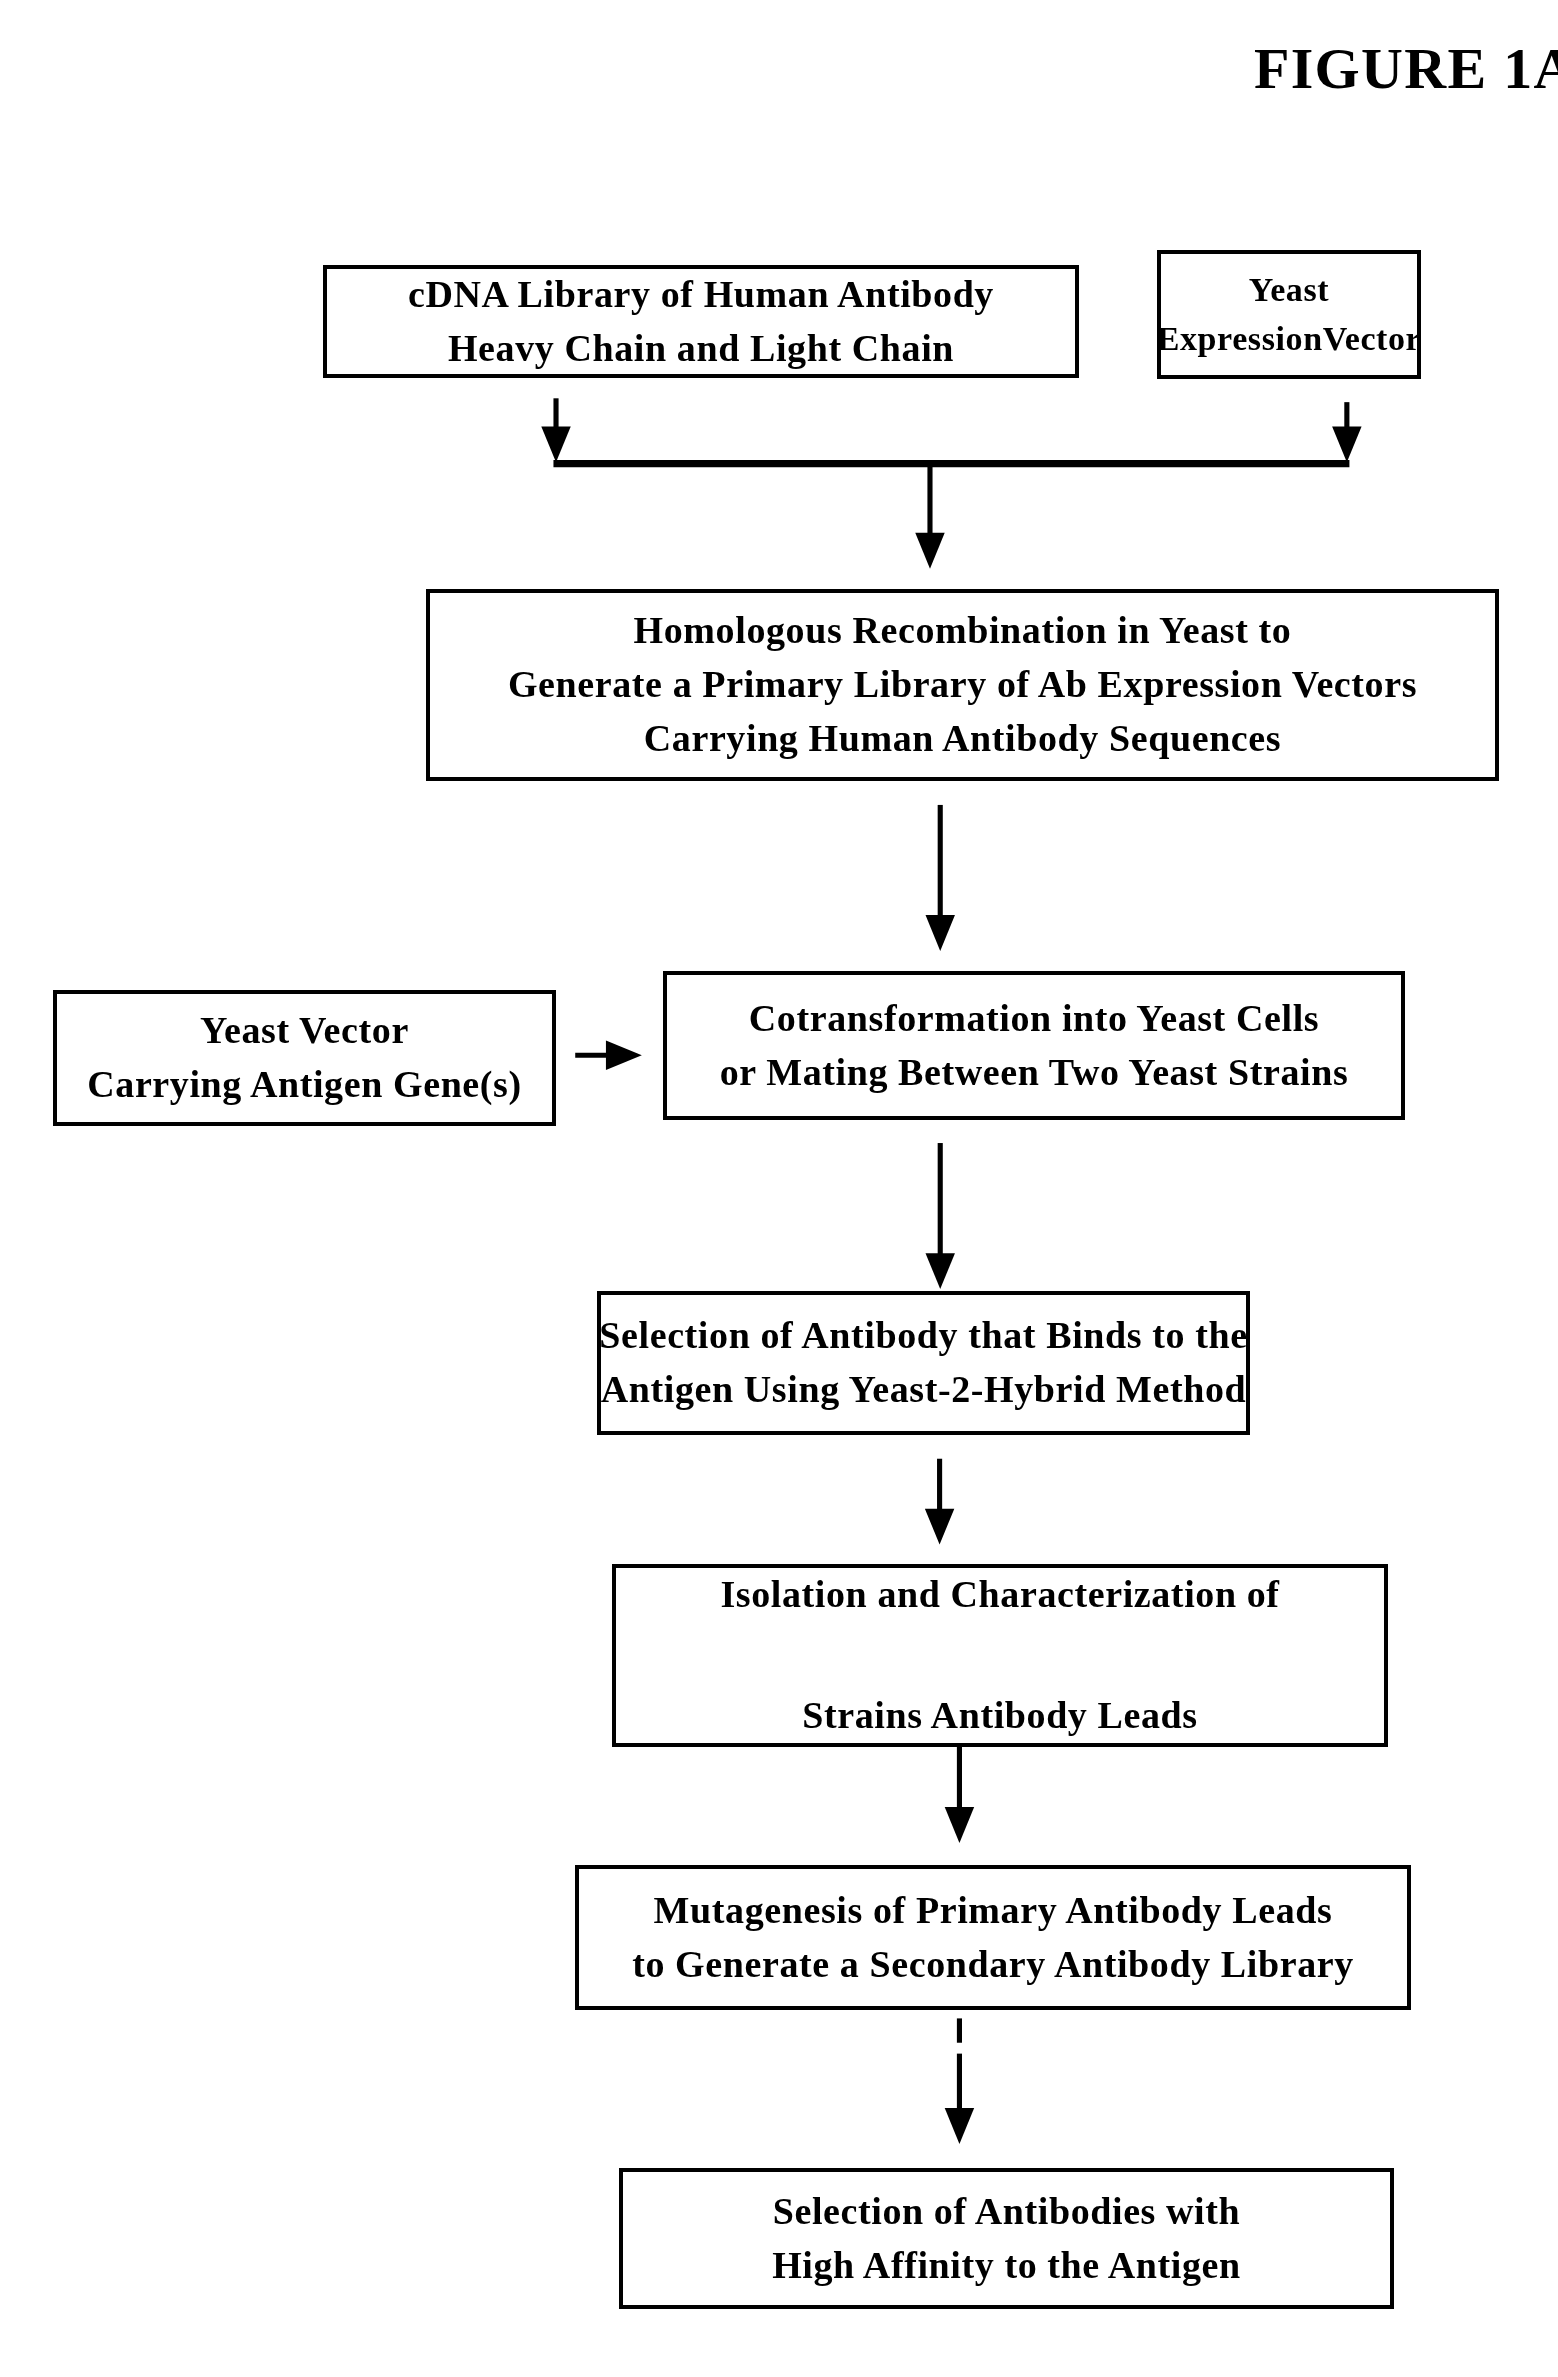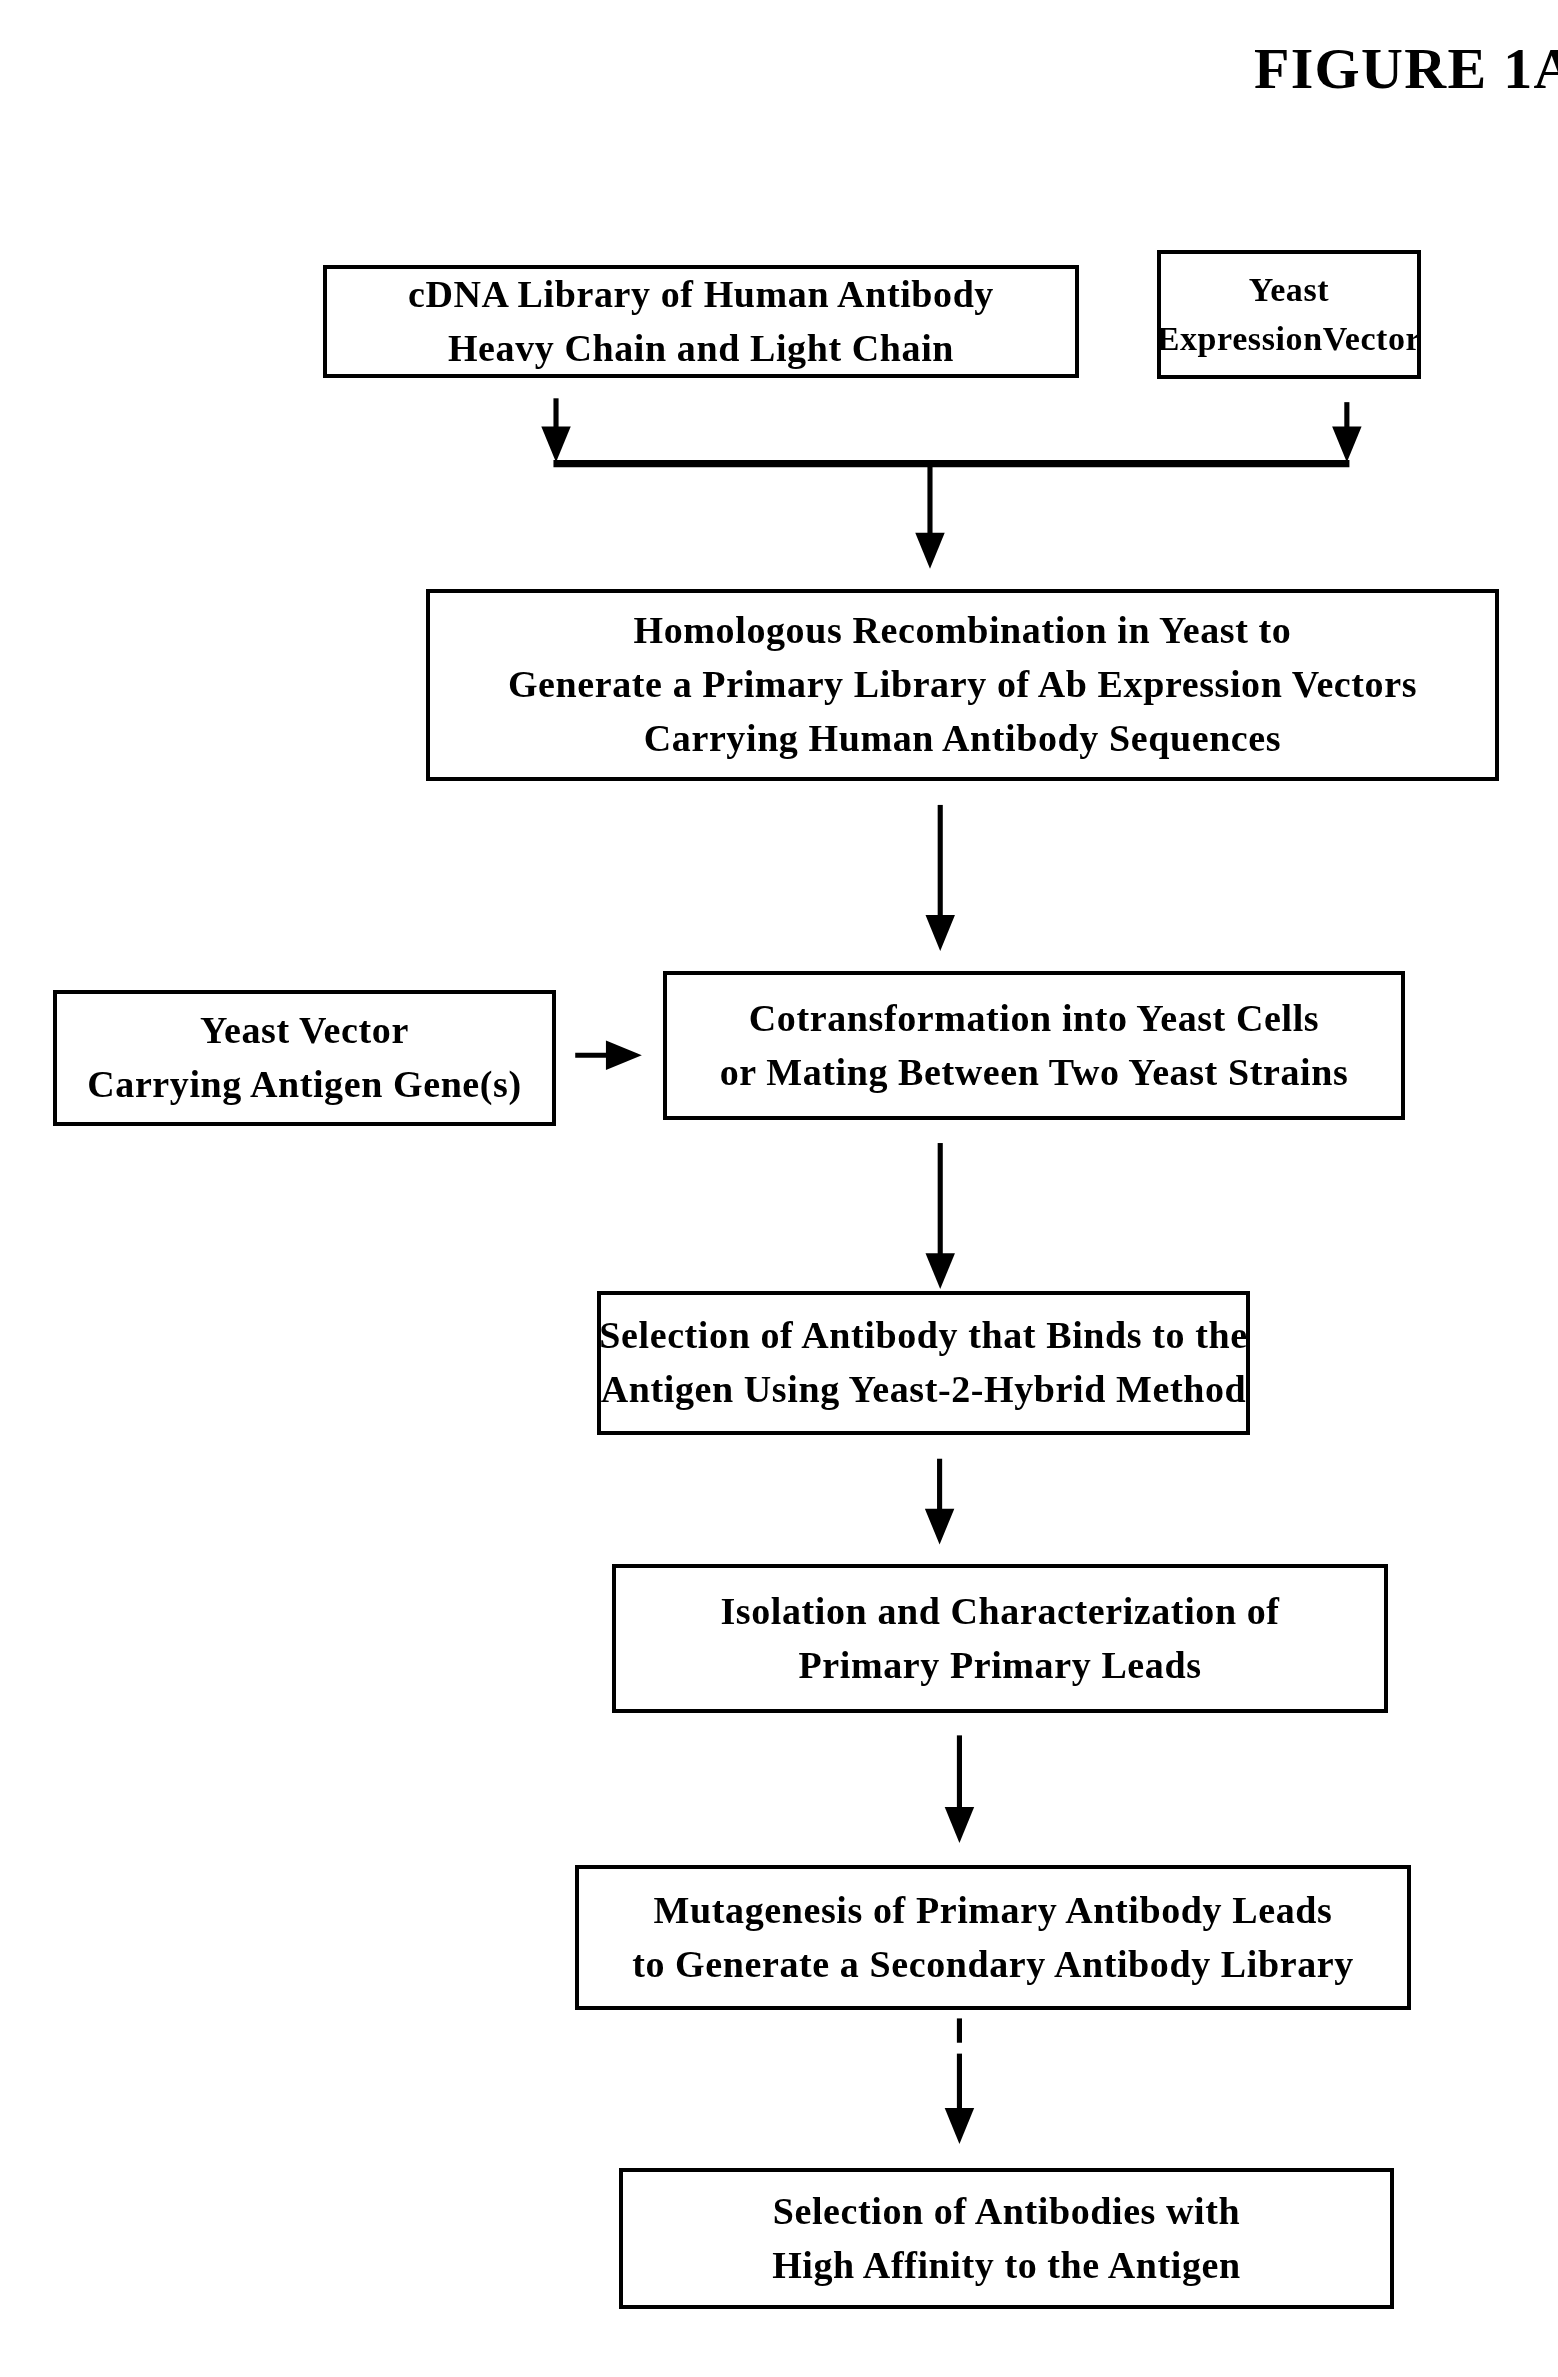--- a/index.html
+++ b/index.html
@@ -48,21 +48,21 @@
     letter-spacing: 0.6px;
   }
   .flow-box .line { white-space: nowrap; }
 
   #box-cdna-library            { left: 323px;  top: 265px;  width: 756px; height: 113px; }
   #box-yeast-expression-vector { left: 1157px; top: 250px;  width: 264px;  height: 129px; font-size: 34px; }
   #box-homologous-recombination{ left: 426px;  top: 589px;  width: 1073px; height: 192px; }
   #box-yeast-vector-antigen    { left: 53px;   top: 990px; width: 503px;  height: 136px; }
   #box-cotransformation        { left: 663px; top: 971px; width: 742px; height: 149px; }
   #box-selection-y2h           { left: 597px;  top: 1291px; width: 653px; height: 144px; }
-  #box-isolation               { left: 612px;  top: 1564px; width: 776px; height: 149px; }
+  #box-isolation               { left: 612px;  top: 1564px; width: 776px; height: 183px; justify-content: space-between; }
   #box-mutagenesis             { left: 575px;  top: 1865px; width: 836px; height: 145px; }
   #box-high-affinity           { left: 619px;  top: 2168px; width: 775px; height: 141px; }
 </style>
 </head>
 <body>
 
 <div id="page">
 
   <svg id="connectors" viewBox="0 0 2434 3712" xmlns="http://www.w3.org/2000/svg">
 
@@ -145,21 +145,21 @@
     <div class="line">or Mating Between Two Yeast Strains</div>
   </div>
 
   <div id="box-selection-y2h" class="flow-box">
     <div class="line">Selection of Antibody that Binds to the</div>
     <div class="line">Antigen Using Yeast-2-Hybrid Method</div>
   </div>
 
   <div id="box-isolation" class="flow-box">
     <div class="line">Isolation and Characterization of</div>
-    <div class="line">Primary Primary Leads</div>
+    <div class="line">Strains Antibody Leads</div>
   </div>
 
   <div id="box-mutagenesis" class="flow-box">
     <div class="line">Mutagenesis of Primary Antibody Leads</div>
     <div class="line">to Generate a Secondary Antibody Library</div>
   </div>
 
   <div id="box-high-affinity" class="flow-box">
     <div class="line">Selection of Antibodies with</div>
     <div class="line">High Affinity to the Antigen</div>

